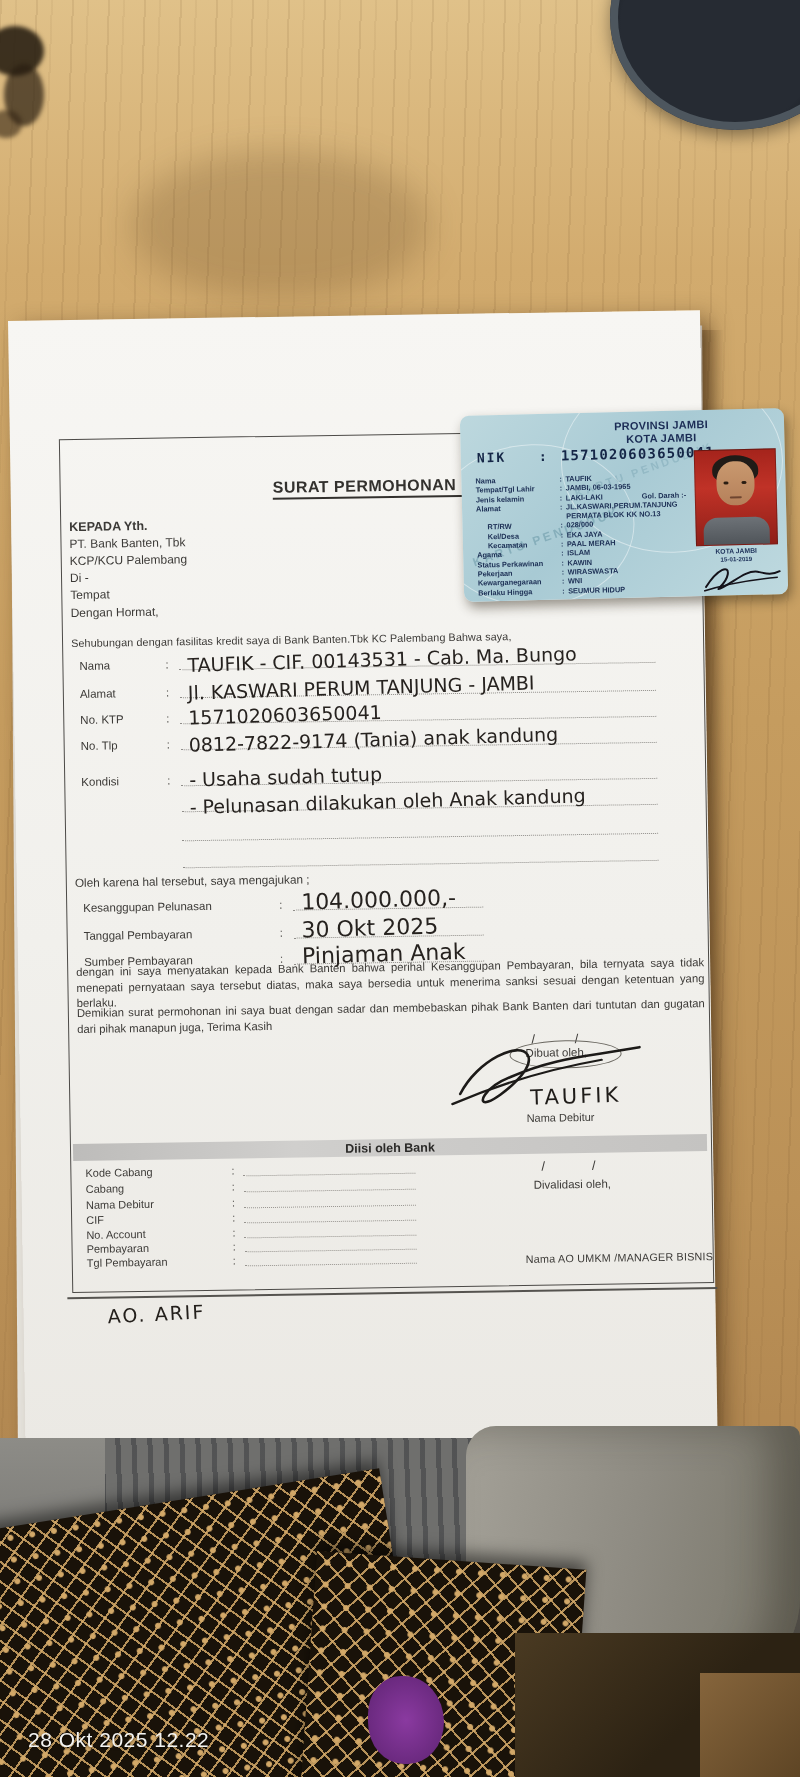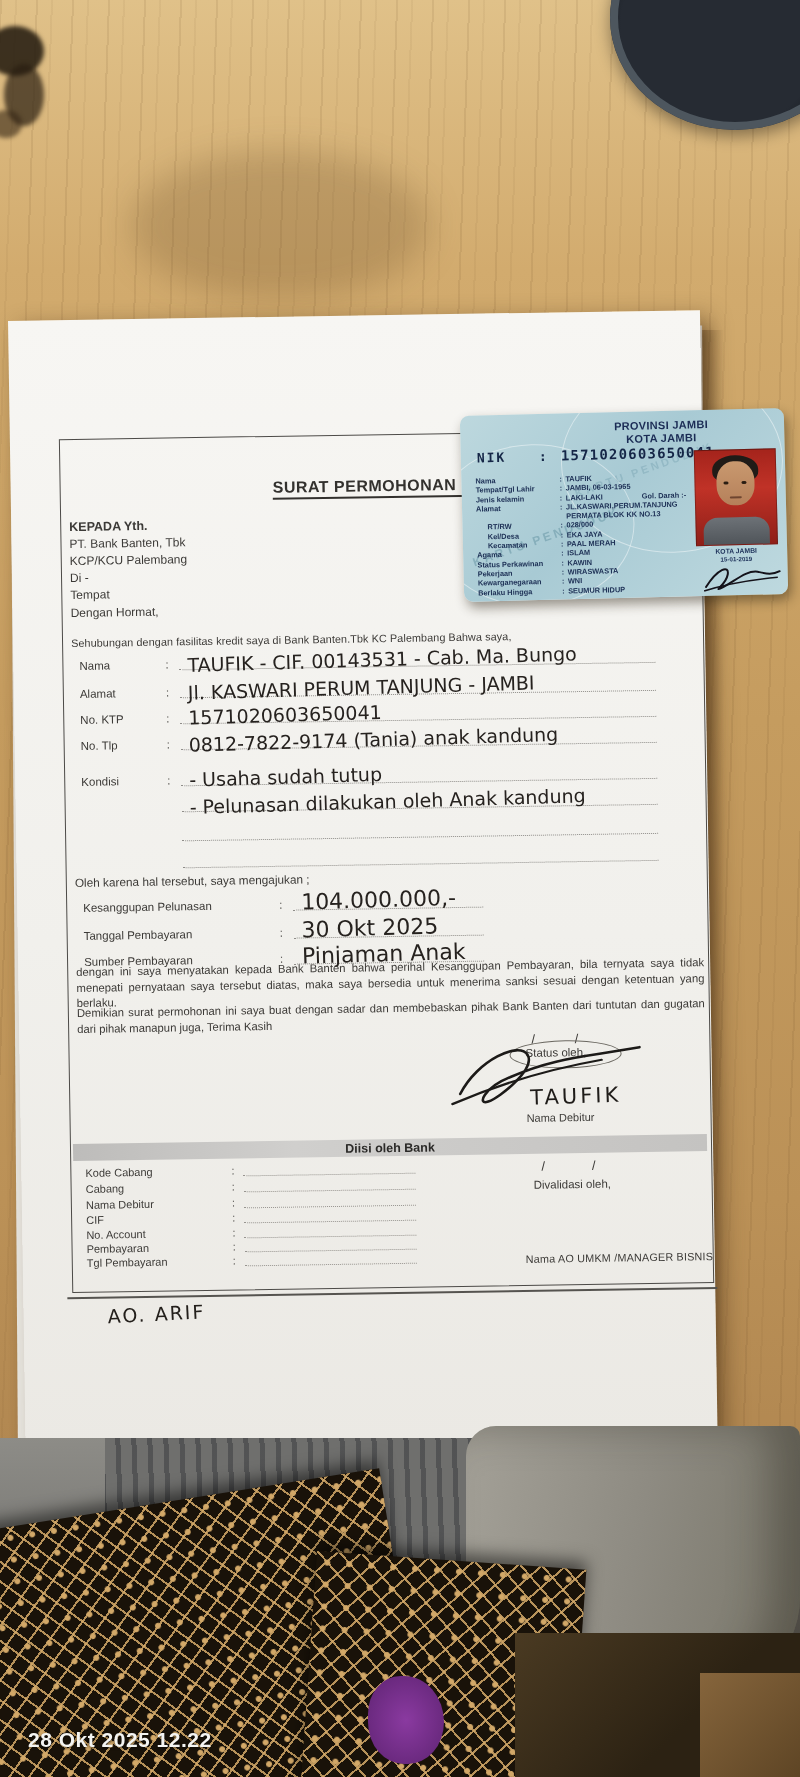--- a/index.html
+++ b/index.html
@@ -140,21 +140,21 @@
   .batik1{position:absolute;left:-24px;top:62px;width:430px;height:310px;transform:rotate(-9deg);}
   .batik2{position:absolute;left:308px;top:122px;width:270px;height:250px;transform:rotate(4deg);}
   .purple{position:absolute;left:368px;top:238px;width:76px;height:88px;
     background:radial-gradient(#8a3aa0,#5e2372);border-radius:45% 55% 50% 50%;}
   .floorDark{position:absolute;left:515px;top:195px;width:285px;height:150px;
     background:linear-gradient(135deg,#4a3a22,#2c2213 60%);}
   .floorWood{position:absolute;left:700px;top:235px;width:100px;height:110px;
     background:linear-gradient(135deg,#86653c,#5d4424);}
 
   .timestamp{position:absolute;left:28px;top:1728px;font-size:21px;color:#f4f4f2;
-    letter-spacing:.5px;text-shadow:0 1px 3px rgba(0,0,0,.6);z-index:9;font-weight:bold;}
+    letter-spacing:.5px;text-shadow:0 1px 3px rgba(0,0,0,.6);z-index:9;}
 </style>
 </head>
 <body>
 
 <div class="scene">
 
   <div class="wood">
     <div class="grain"></div>
     <div class="stain stain1"></div>
     <div class="stain stain2"></div>
@@ -257,21 +257,21 @@
       <span class="rval">
           <span class="hand hand-big">Pinjaman Anak</span>
         </span>
     </div>
 
     <div class="para" style="top:645px">dengan ini saya menyatakan kepada Bank Banten bahwa perihal Kesanggupan Pembayaran, bila ternyata saya tidak menepati pernyataan saya tersebut diatas, maka saya bersedia untuk menerima sanksi sesuai dengan ketentuan yang berlaku.</div>
     <div class="para" style="top:686px">Demikian surat permohonan ini saya buat dengan sadar dan membebaskan pihak Bank Banten dari tuntutan dan gugatan dari pihak manapun juga, Terima Kasih</div>
 
     <div class="slashes1 pre">/           /</div>
     <div class="sigoval"></div>
-    <div class="dibuat">Status oleh,</div>
+    <div class="dibuat">Dibuat oleh,</div>
     <svg class="sigsvg" width="210" height="90" viewBox="0 0 210 90">
       <path d="M16,64 C34,30 76,12 84,26 C92,40 56,68 44,72 C32,76 40,58 66,48 C100,34 126,30 156,26 C170,24 182,22 196,20" stroke="#1c1a18" stroke-width="2.6" fill="none" stroke-linecap="round"></path>
       <path d="M8,74 C42,60 96,42 158,32" stroke="#1c1a18" stroke-width="2.2" fill="none" stroke-linecap="round"></path>
     </svg>
     <div class="signame">TAUFIK</div>
     <div class="sigrole">Nama Debitur</div>
 
     <div class="bankbar">Diisi oleh Bank</div>
 
     <div class="brow" style="top:845px">

